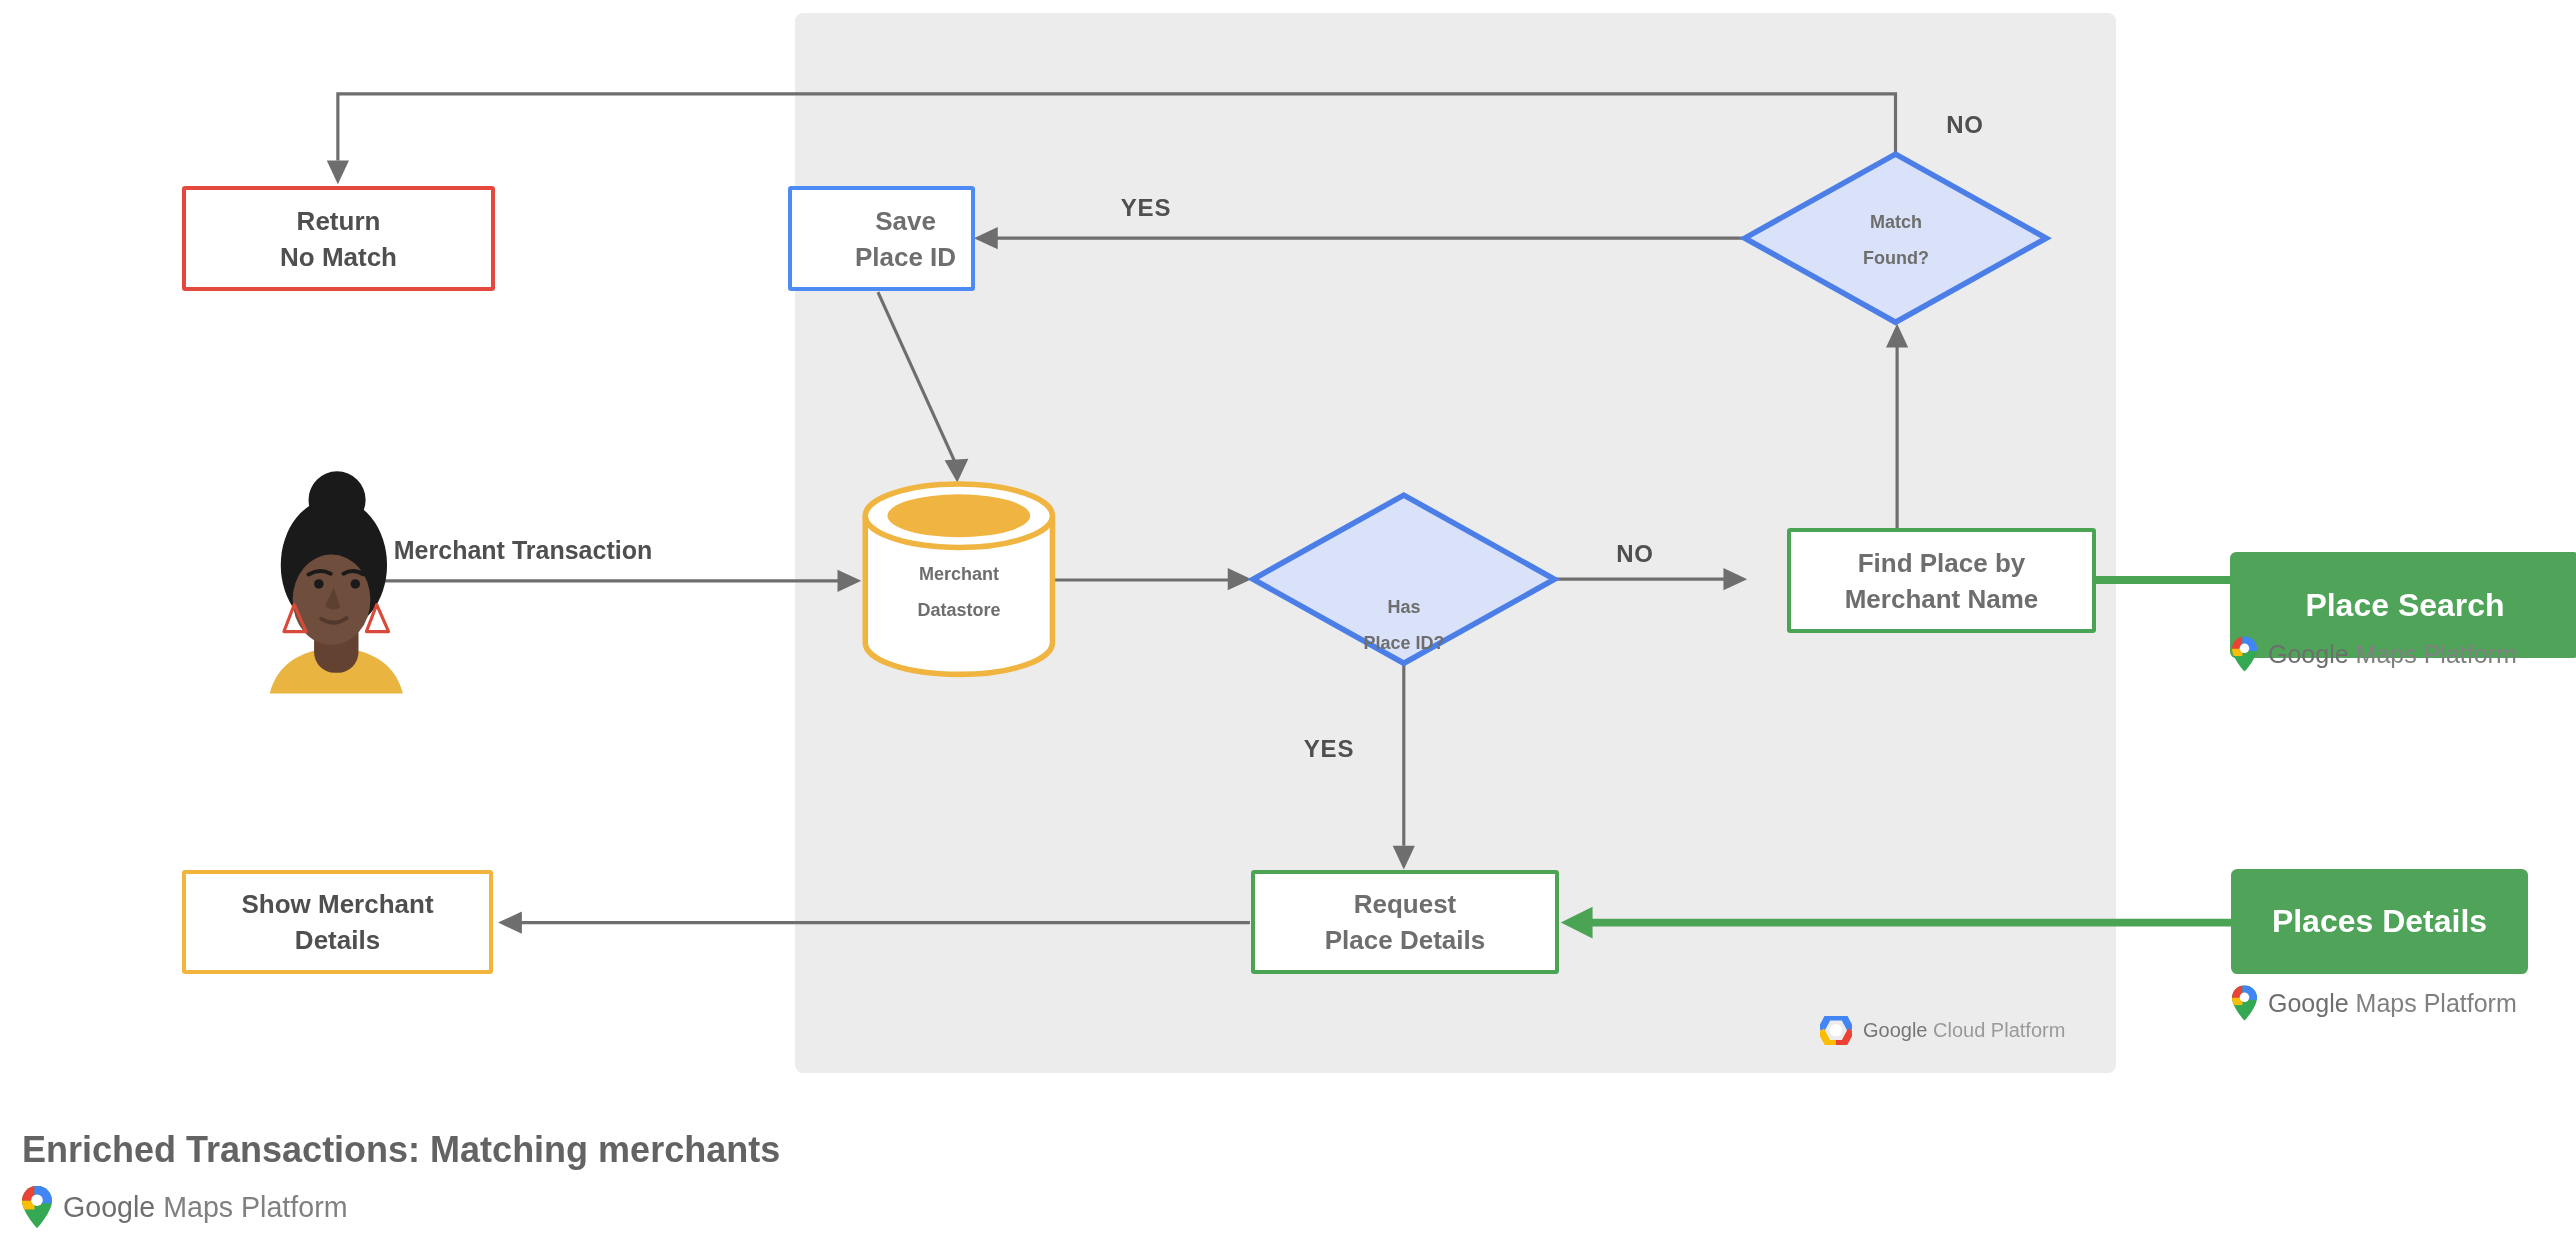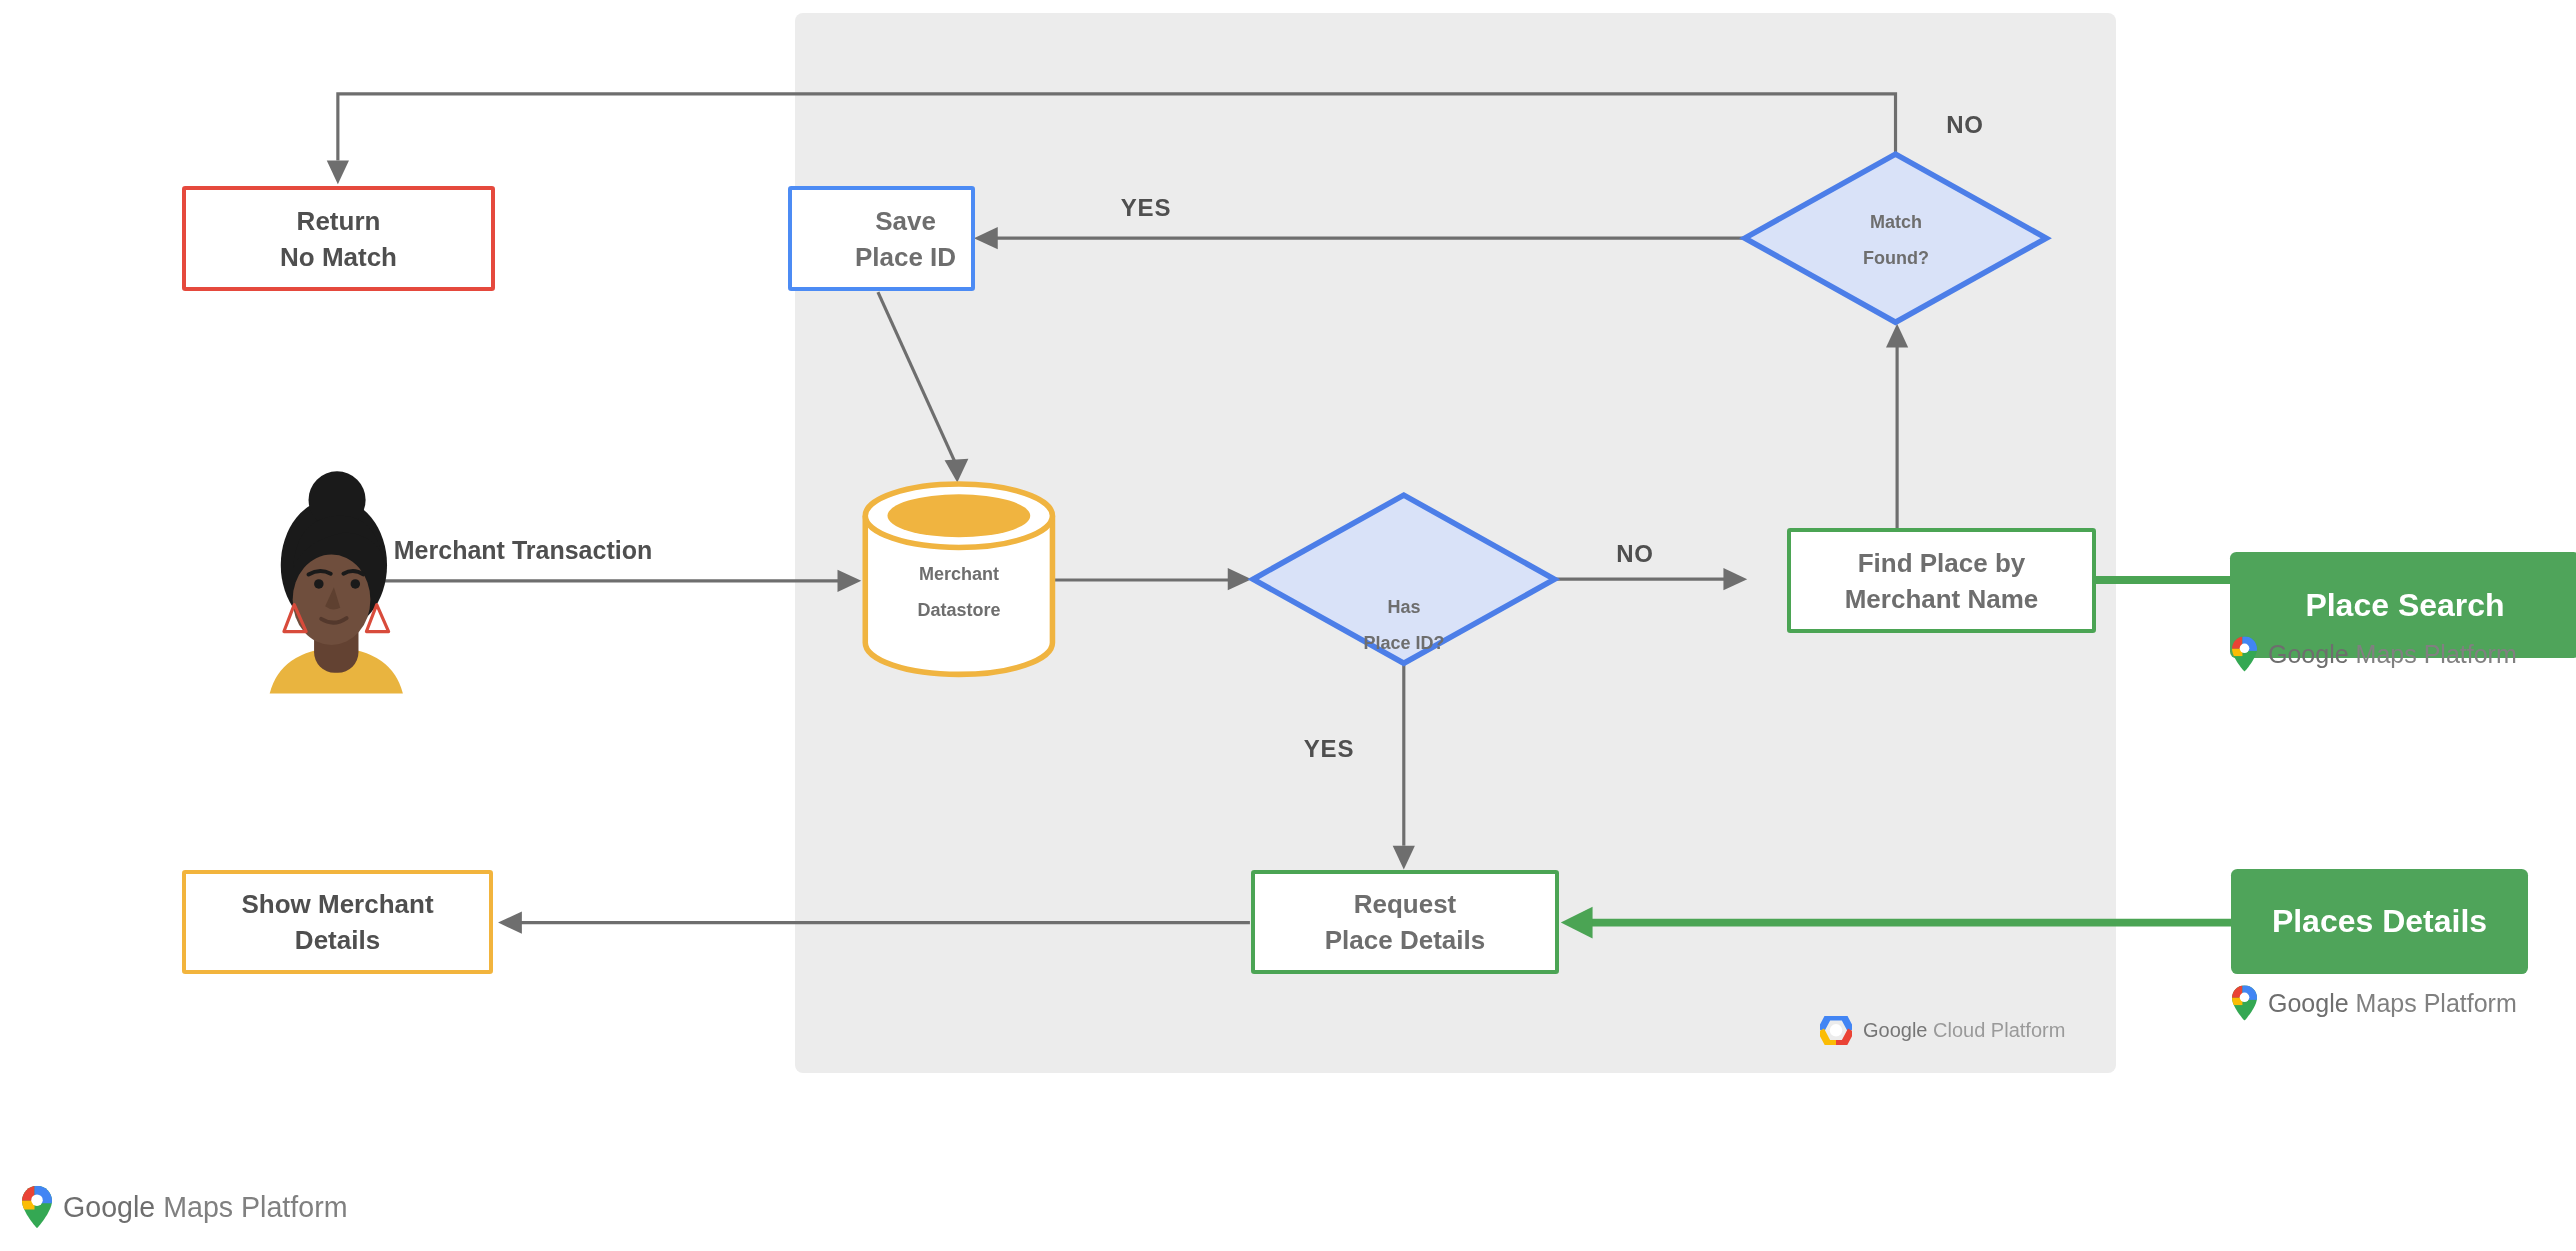--- a/index.html
+++ b/index.html
@@ -189,20 +189,21 @@
   <div class="lockup gcp-lockup" style="left:1820px;top:1016px;">
     <svg width="32" height="28.6" viewBox="0 0 36 32">
       <path d="M1 16 L9 1 L27 1 L35 16" stroke="#4285f4" stroke-width="8" fill="none"></path>
       <path d="M1 16 L9 31 L18 31" stroke="#fbbc04" stroke-width="8" fill="none"></path>
       <path d="M35 16 L27 31 L18 31" stroke="#ea4335" stroke-width="8" fill="none"></path>
       <circle cx="18" cy="16" r="7" fill="#ffffff"></circle>
     </svg>
     <span class="t"><span class="g">Google</span><span class="r"> Cloud Platform</span></span>
   </div>
 
+  <div class="title">Enriched Transactions: Matching merchants</div>
 
   <div class="lockup footer-lockup" style="left:22px;top:1185px;">
     <svg width="30" height="44" viewBox="0 0 24 34">
       <defs>
           <clipPath id="pinclip3">
             <path d="M12 0 C5.4 0 0 5.4 0 12 C0 21 12 34 12 34 C12 34 24 21 24 12 C24 5.4 18.6 0 12 0 Z"></path>
           </clipPath>
         </defs>
       <g clip-path="url(#pinclip3)">
         <rect x="0" y="0" width="24" height="34" fill="#34a853"></rect>

